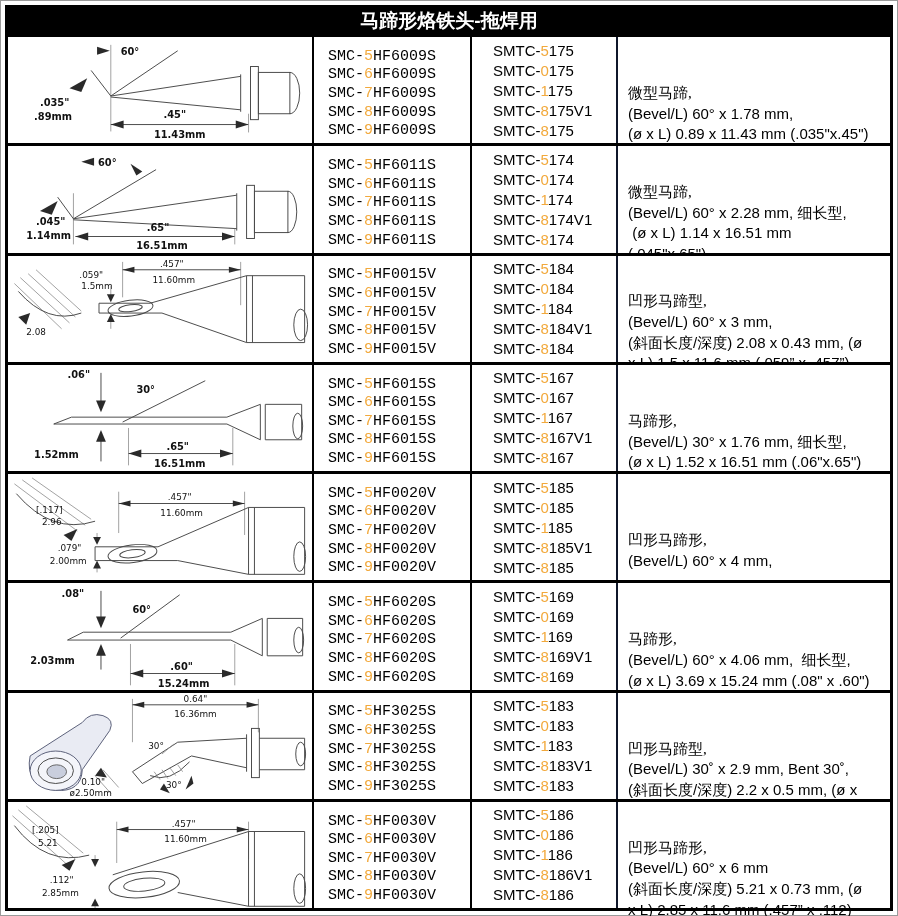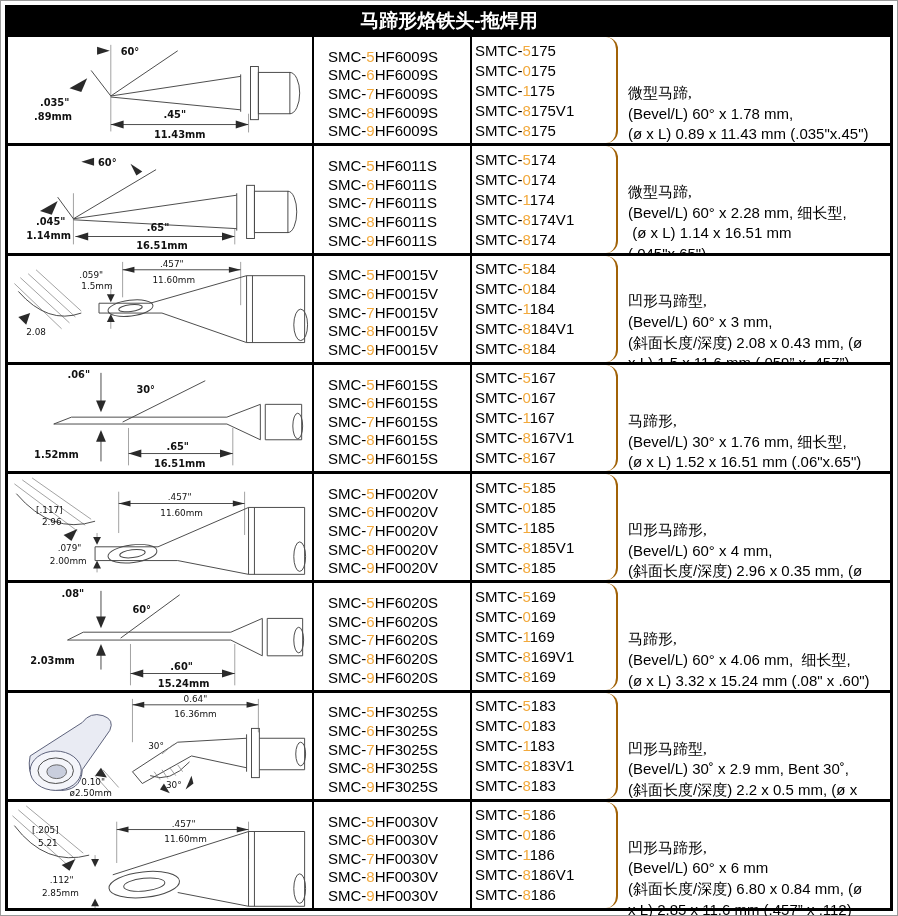--- a/index.html
+++ b/index.html
@@ -4,22 +4,22 @@
 <style>
   html,body{margin:0;padding:0;background:#fff;font-family:"Liberation Sans","DejaVu Sans",sans-serif;color:#000;}
   .page{width:898px;height:916px;box-sizing:border-box;border:1px solid #9a9a9a;padding:4px;background:#fff;}
   .tbl{width:100%;height:100%;box-sizing:border-box;border:3px solid #000;display:flex;flex-direction:column;background:#a21caf;}
   .hdr{background:#000;color:#fff;text-align:center;font-size:19px;font-weight:bold;flex:0 0 26px;line-height:26px;}
   .row{display:flex;flex:1;min-height:0;border-top:3px solid #000;background:#fff;}
   .row:first-of-type{border-top:2px solid #000;}
   .cell{box-sizing:border-box;min-width:0;}
   .c-draw{flex:0 0 306px;border-right:2px solid #000;position:relative;overflow:hidden;}
   .c-draw svg{width:100%;height:100%;display:block;}
-  .c-smc{flex:0 0 158px;border-right:2px solid #000;padding:10px 0 3px 14px;}
-  .c-smtc{flex:0 0 146px;border-right:2px solid #a16207;padding:3px 0 3px 3px;border-radius:12px;}
+  .c-smc{flex:0 0 158px;border-right:2px solid #000;padding:10px 0 3px 14px;font-family:Liberation Mono, monospace;}
+  .c-smtc{flex:0 0 146px;border-right:2px solid #0f172a;padding:3px 0 3px 21px;}
   .c-desc{flex:1;padding:4px 6px 4px 10px;display:flex;flex-direction:column;justify-content:center;}
   .plist{display:flex;flex-direction:column;justify-content:space-around;height:100%;font-size:15px;}
   .part{white-space:nowrap;}
   .hl{color:var(--accent,#F2A93C);}
   .dline{font-size:15px;line-height:1.38;}
   .dline:first-child{font-family:"Liberation Serif","DejaVu Serif",serif;margin-top:48px;}
   
   .ln{stroke:#4a4a4a;stroke-width:1;fill:none;}
   .thin{stroke:#8a8a8a;stroke-width:0.8;fill:none;}
   .fillb{fill:#2a2a2a;stroke:none;}
@@ -268,21 +268,20 @@
       <div class="cell c-smtc plist">
           <div class="part"><span>SMTC-</span><span class="hl">5</span><span>185</span></div>
           <div class="part"><span>SMTC-</span><span class="hl">0</span><span>185</span></div>
           <div class="part"><span>SMTC-</span><span class="hl">1</span><span>185</span></div>
           <div class="part"><span>SMTC-</span><span class="hl">8</span><span>185V1</span></div>
           <div class="part"><span>SMTC-</span><span class="hl">8</span><span>185</span></div>
         </div>
       <div class="cell c-desc">
           <div class="dline">凹形马蹄形,</div>
           <div class="dline">(Bevel/L) 60° x 4 mm,</div>
-          <div class="dline">(斜面长度/深度) 2.96 x 0.35 mm, (ø</div>
         </div>
     </div>
 
     <div class="row">
       <div class="cell c-draw">
         <svg viewBox="0 0 300 108">
           <text class="dim" x="50" y="14">.08"</text>
           <line class="ln" x1="90" y1="8" x2="90" y2="40"></line>
           <polygon class="fillb" points="90,46 85,34 95,34"></polygon>
           <text class="dim" x="122" y="30">60°</text>
@@ -316,21 +315,21 @@
       <div class="cell c-smtc plist">
           <div class="part"><span>SMTC-</span><span class="hl">5</span><span>169</span></div>
           <div class="part"><span>SMTC-</span><span class="hl">0</span><span>169</span></div>
           <div class="part"><span>SMTC-</span><span class="hl">1</span><span>169</span></div>
           <div class="part"><span>SMTC-</span><span class="hl">8</span><span>169V1</span></div>
           <div class="part"><span>SMTC-</span><span class="hl">8</span><span>169</span></div>
         </div>
       <div class="cell c-desc">
           <div class="dline">马蹄形,</div>
           <div class="dline">(Bevel/L) 60° x 4.06 mm, &nbsp;细长型,</div>
-          <div class="dline">(ø x L) 3.32 x 15.24 mm (.08" x .60")</div>
+          <div class="dline">(ø x L) 3.69 x 15.24 mm (.08" x .60")</div>
         </div>
     </div>
 
     <div class="row">
       <div class="cell c-draw">
         <svg viewBox="0 0 300 108">
           <path class="shade" d="M18,64 Q12,94 44,99 Q70,101 71,78 L99,38 Q104,27 92,23 Q79,19 71,30 Z"></path>
           <ellipse class="shade2" cx="44" cy="79" rx="26" ry="20"></ellipse>
           <ellipse class="ln" cx="44" cy="79" rx="18" ry="13"></ellipse>
           <ellipse class="shade3" cx="45" cy="80" rx="10" ry="7"></ellipse>
@@ -422,19 +421,19 @@
       <div class="cell c-smtc plist">
           <div class="part"><span>SMTC-</span><span class="hl">5</span><span>186</span></div>
           <div class="part"><span>SMTC-</span><span class="hl">0</span><span>186</span></div>
           <div class="part"><span>SMTC-</span><span class="hl">1</span><span>186</span></div>
           <div class="part"><span>SMTC-</span><span class="hl">8</span><span>186V1</span></div>
           <div class="part"><span>SMTC-</span><span class="hl">8</span><span>186</span></div>
         </div>
       <div class="cell c-desc">
           <div class="dline">凹形马蹄形,</div>
           <div class="dline">(Bevel/L) 60° x 6 mm</div>
-          <div class="dline">(斜面长度/深度) 6.80 x 0.84 mm, (ø</div>
+          <div class="dline">(斜面长度/深度) 5.21 x 0.73 mm, (ø</div>
           <div class="dline">x L) 2.85 x 11.6 mm (.457” x .112)</div>
         </div>
     </div>
 
   </div>
 </div>
 
 </body></html>

